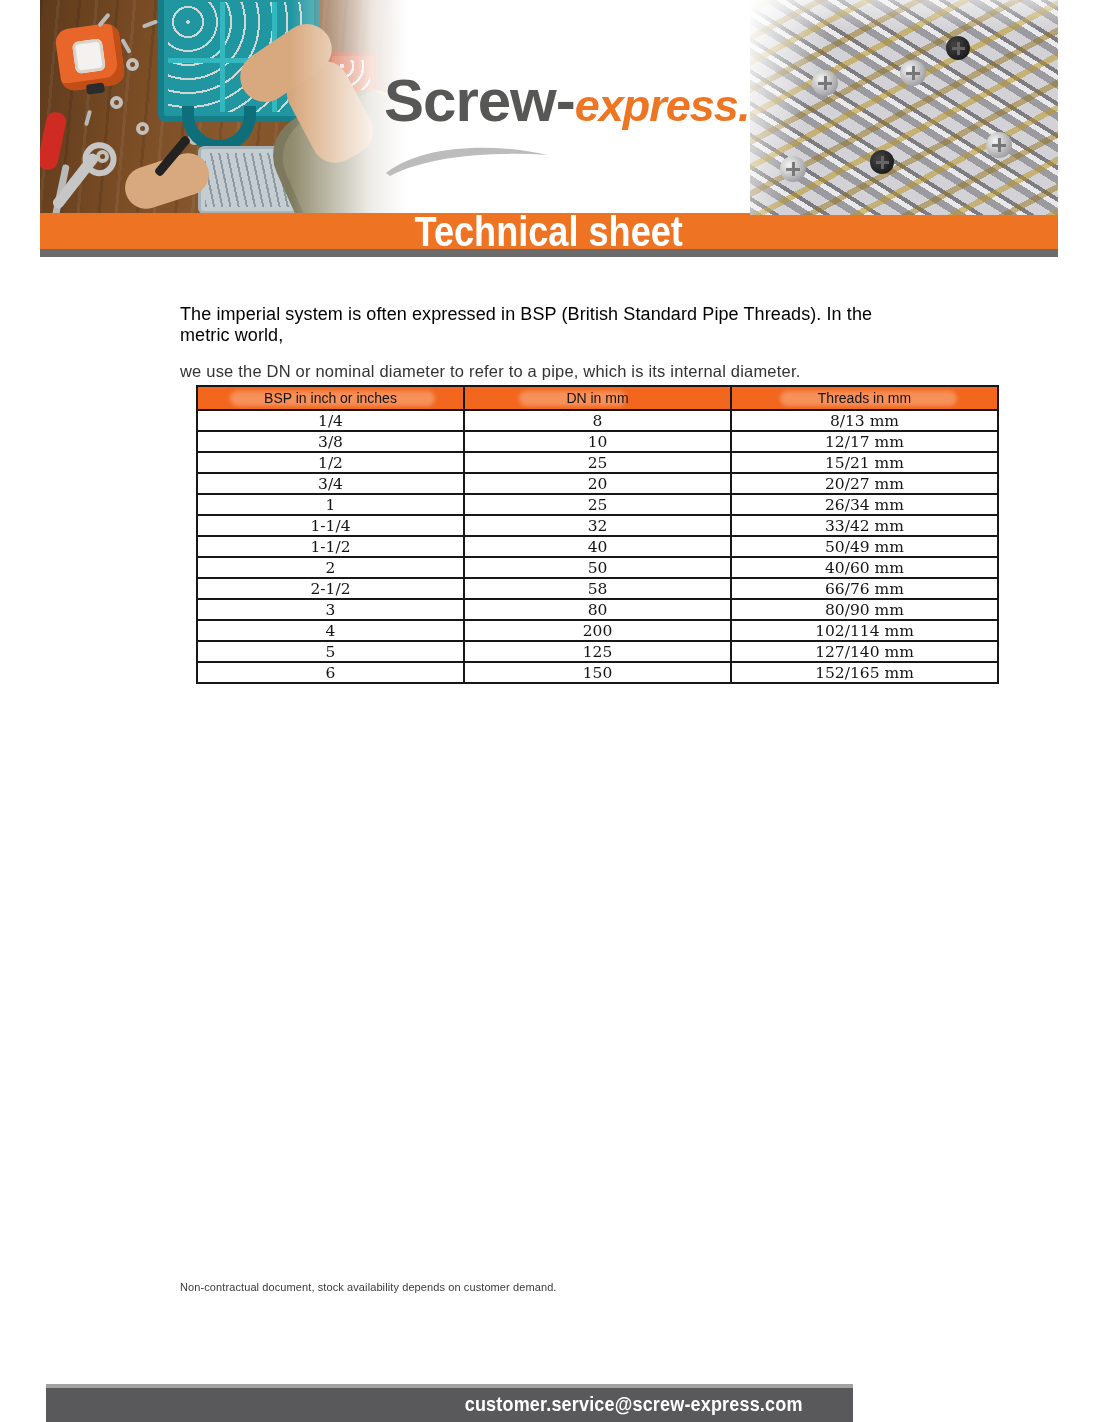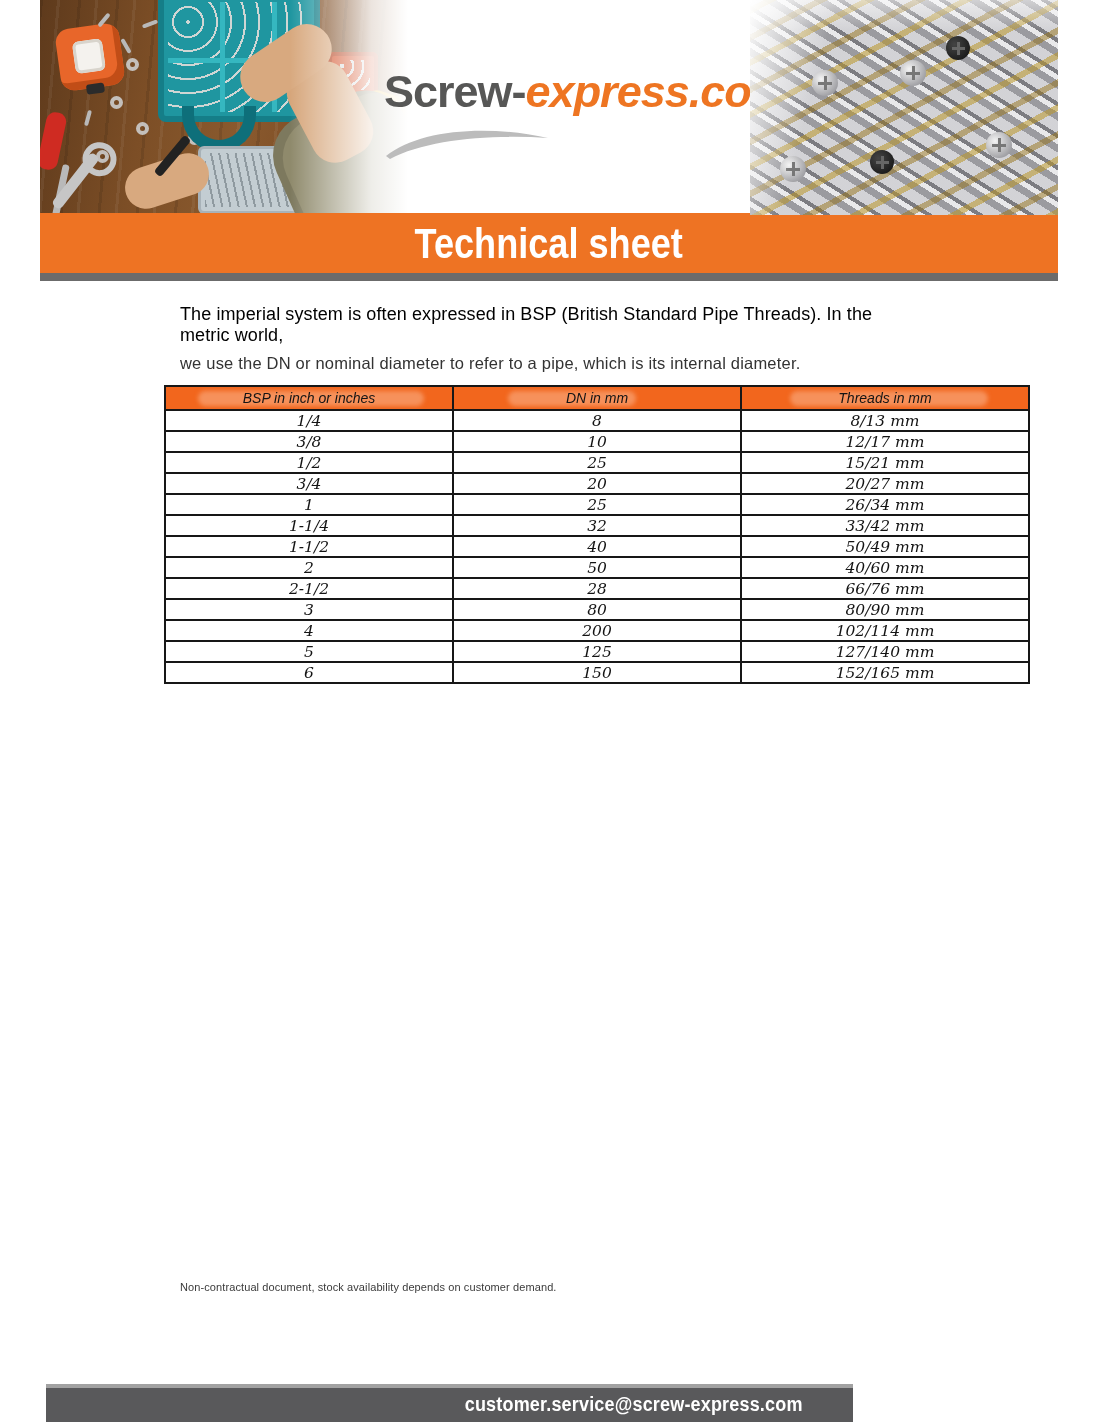--- a/index.html
+++ b/index.html
@@ -86,36 +86,36 @@
       radial-gradient(circle at 35% 35%, #444, #1c1c1c 75%); }
   .sh1{left:62px;top:70px;} .sh2{left:196px;top:36px;} .sh3{left:236px;top:132px;}
   .sh4{left:120px;top:150px;} .sh5{left:150px;top:60px;} .sh6{left:30px;top:156px;}
   .photo-right .fade { position:absolute; inset:0;
     background:linear-gradient(105deg, #ffffff 0, rgba(255,255,255,.78) 6%, rgba(255,255,255,0) 24%),
                linear-gradient(to bottom, rgba(255,255,255,.55), rgba(255,255,255,0) 14%); }
 
   
   .logo { position:absolute; left:344px; top:66px; width:360px; }
   .logo-text { white-space:nowrap; letter-spacing:-1px; }
-  .logo-p1 { font-size:45px; font-weight:700; color:#575756; }
+  .logo-p1 { font-size:60px; font-weight:700; color:#575756; }
   .logo-p2 { font-size:45px; font-weight:700; font-style:italic; color:#ee7522; }
   .swoosh { display:block; margin:0 0 0 -4px; }
 
   
-  .banner { height:60px; background:#ee7323; display:flex; align-items:center; justify-content:center; }
+  .banner { height:36px; background:#ee7323; display:flex; align-items:center; justify-content:center; }
   .banner-title { font-size:43px; font-weight:700; color:#ffffff; transform:scaleX(.84); letter-spacing:0; }
   .gray-divider { height:8px; background:#6b6b6b; }
 
   
   .intro { position:absolute; left:140px; top:304px; width:740px; }
   .intro-l1 { font-size:18px; color:#000000; letter-spacing:.1px; }
-  .intro-l2 { font-size:16.5px; color:#333333; margin-top:8px; letter-spacing:.2px; }
-
-  
-  .sheet-table { position:absolute; left:124px; top:385px; width:866px; border-collapse:collapse; table-layout:fixed;font-style:italic; }
+  .intro-l2 { font-size:16.5px; color:#333333; margin-top:16px; letter-spacing:.2px; }
+
+  
+  .sheet-table { position:absolute; left:156px; top:385px; width:803px; border-collapse:collapse; table-layout:fixed; }
   .sheet-table th { background:#f2661d; border:2px solid #171717; height:24px; font-size:14px;
     font-weight:400; color:#141414; text-align:center; position:relative; overflow:hidden; }
   .sheet-table th .hl { position:absolute; top:4px; height:15px; background:#f6915b; border-radius:8px;
     filter:blur(2px); z-index:0; }
   .sheet-table th.c1 .hl { left:32px; right:28px; }
   .sheet-table th.c2 .hl { left:54px; right:104px; }
   .sheet-table th.c3 .hl { left:48px; right:40px; }
   .sheet-table th .lbl { position:relative; z-index:1; }
   .sheet-table td { border:2px solid #171717; height:21px; padding:0; text-align:center;
     font-family:"DejaVu Serif","Liberation Serif",serif; font-size:15.5px; color:#141414; background:#ffffff; }
@@ -243,21 +243,21 @@
             <td>40</td>
             <td>50/49 mm</td>
           </tr>
           <tr>
             <td>2</td>
             <td>50</td>
             <td>40/60 mm</td>
           </tr>
           <tr>
             <td>2-1/2</td>
-            <td>28</td>
+            <td>58</td>
             <td>66/76 mm</td>
           </tr>
           <tr>
             <td>3</td>
             <td>80</td>
             <td>80/90 mm</td>
           </tr>
           <tr>
             <td>4</td>
             <td>200</td>

